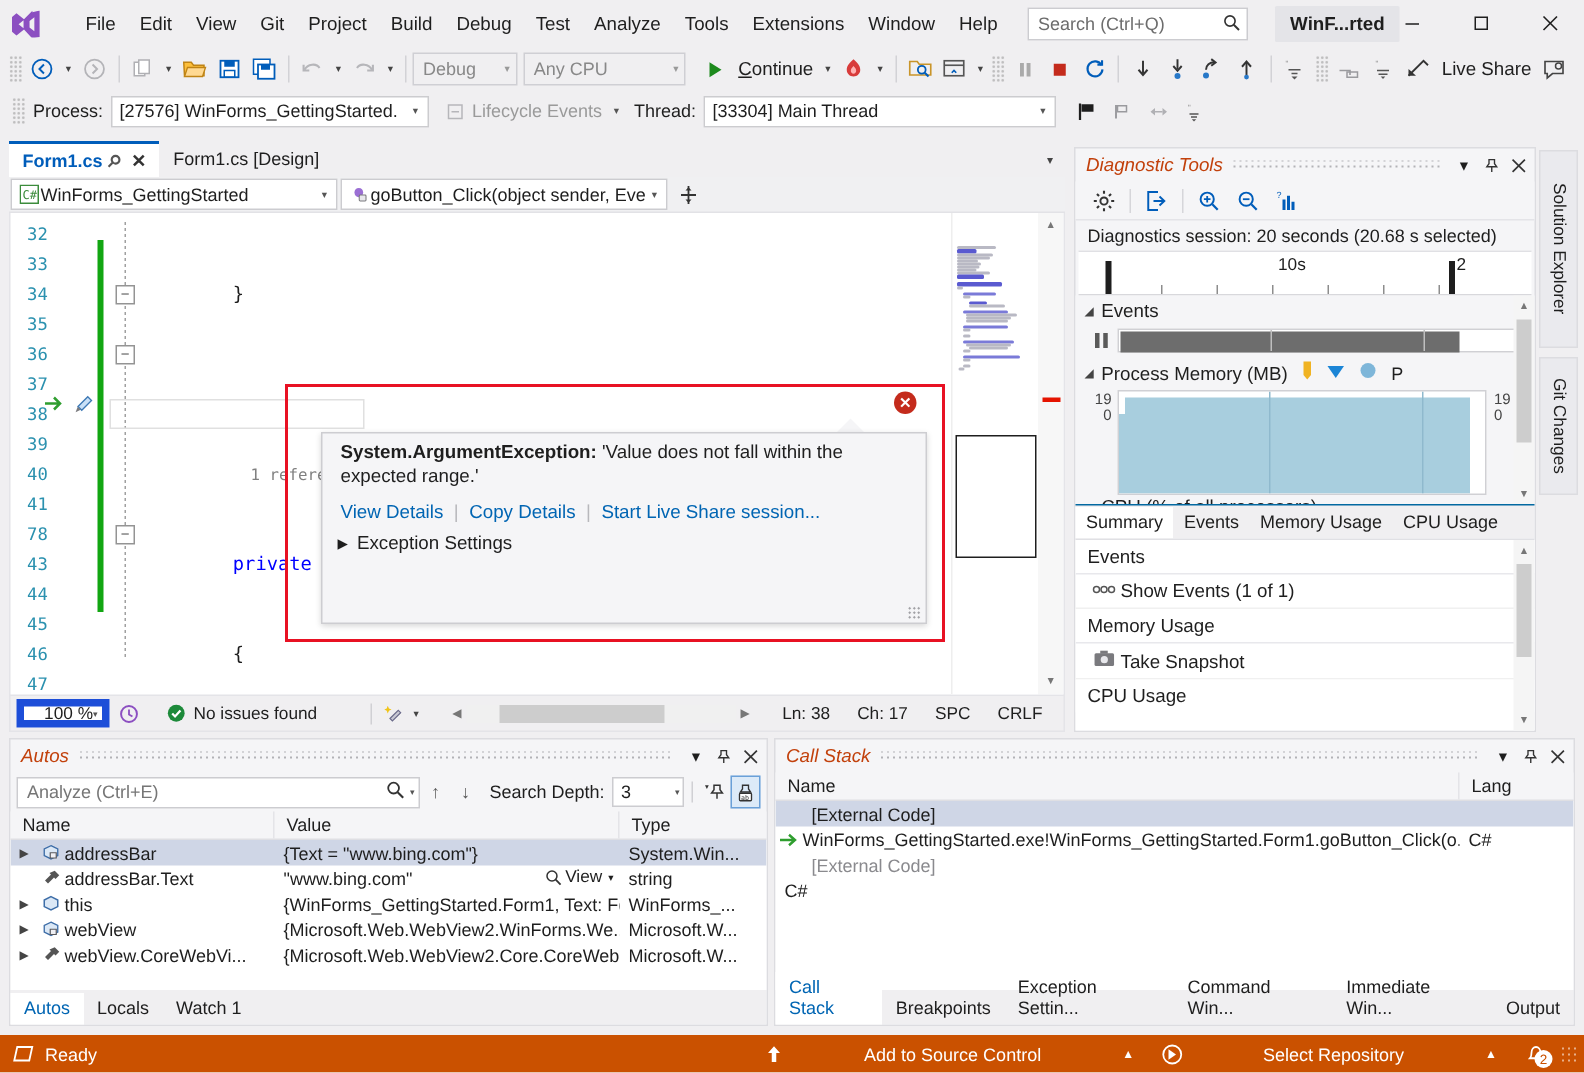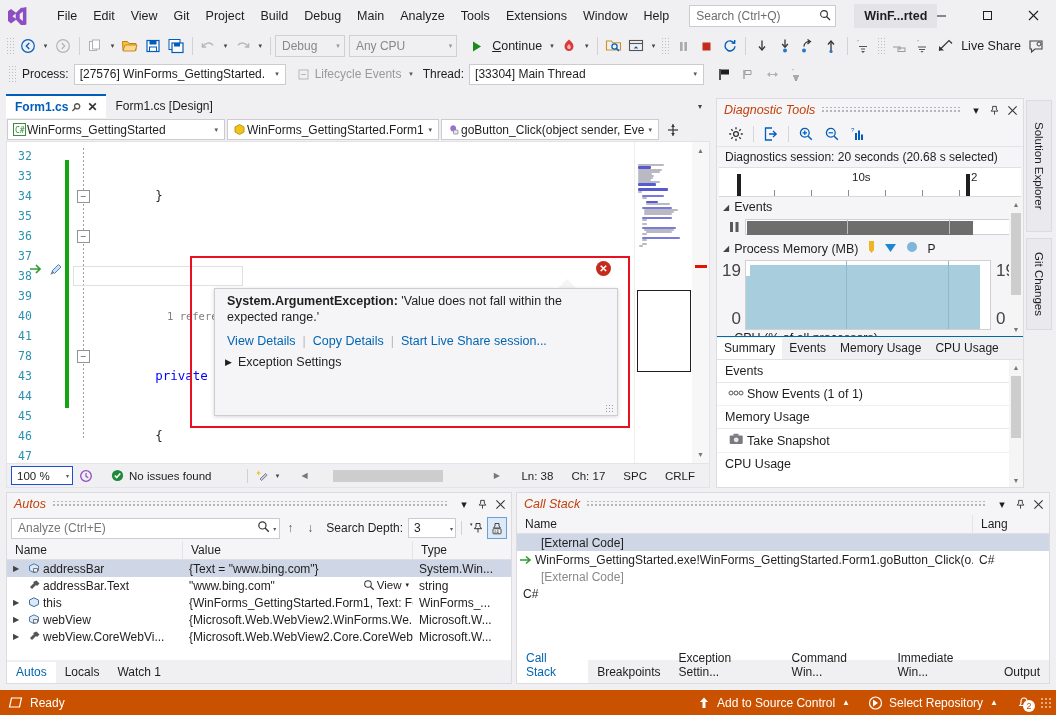--- a/index.html
+++ b/index.html
@@ -139,22 +139,22 @@
   .mm-box { position: absolute; left: 2px; width: 54px; border: 1.5px solid #1e1e1e; }
   .vscroll { position: absolute; right: 0; top: 0; width: 17px; height: 100%; background: #f7f7f7; }
   .vs-arrow { width: 17px; height: 17px; display: flex; align-items: center; justify-content: center;
     font-size: 7px; color: #777; }
   .err-tick { position: absolute; right: 2px; width: 12px; height: 3px; background: #e51400; }
 
   .editor-status {
     height: 24px; background: #f0eff1; display: flex; align-items: center;
     border: 1px solid #e4e4e8; border-top: none; font-size: 11.5px; color: #1e1e1e;
   }
-  .zoom-combo { width: 62px; height: 19px; margin-left: 4px; border: 1px solid #1d4ed8;
-    background: #fff; display: flex; align-items: center; padding: 0 3px 0 5px; font-size: 11.5px; }
+  .zoom-combo { width: 62px; height: 19px; margin-left: 4px; border: 5px solid #1d4ed8;
+    background: #fff; display: flex; align-items: center; padding: 0 3px 0 5px; font-size: 11.5px; text-align: right; }
   .zoom-combo .zc { flex: 1; } .zoom-combo .za { font-size: 6px; color: #555; }
   .es-sep { width: 1px; height: 14px; background: #d0d0d4; margin: 0 8px; }
   .hscroll-track { width: 180px; height: 12px; background: #f0f0f0; position: relative; }
   .hscroll-thumb { position: absolute; left: 22px; top: 0; width: 110px; height: 12px; background: #cdcdcd; }
 
   
   .diag {
     position: absolute; left: 716px; top: 98px; width: 308px; height: 390px;
     background: #f5f5f7; border: 1px solid #dcdce0; display: flex; flex-direction: column;
   }
@@ -176,22 +176,22 @@
   .ruler-major { position: absolute; bottom: 0; width: 4px; height: 22px; background: #1e1e1e; }
   .ruler-lbl { position: absolute; top: 3px; font-size: 11.5px; color: #1e1e1e; }
   .diag-scrollarea { flex: 1; overflow: hidden; position: relative; background: #f5f5f7; }
   .sect-hdr { display: flex; align-items: center; font-size: 12.5px; padding: 3px 0 3px 6px; color: #1e1e1e; }
   .sect-tri { font-size: 8px; color: #444; padding-right: 5px; }
   .events-row { display: flex; align-items: center; padding: 2px 8px 2px 6px; }
   .events-bar { flex: 1; height: 16px; background: #fff; border: 1px solid #d0d0d4; position: relative; }
   .events-fill { position: absolute; left: 1px; top: 1px; height: 14px; background: #6d6d6d; }
   .events-grid { position: absolute; top: 0; width: 1px; height: 100%; background: #bfbfbf; }
   .mem-chart-row { display: flex; align-items: stretch; padding: 0 8px 0 6px; height: 70px; }
-  .mem-axis { width: 22px; font-size: 17px; color: #444; display: flex; flex-direction: column;
-    justify-content: space-between; align-items: flex-end; padding: 1px 4px 1px 0; }
+  .mem-axis { width: 22px; font-size: 10px; color: #444; display: flex; flex-direction: column;
+    align-items: flex-end; padding: 1px 4px 1px 0; }
   .mem-plot { flex: 1; border: 1px solid #d0d0d4; background: #fff; position: relative; overflow: hidden; }
   .mem-fill { position: absolute; left: 0; bottom: 0; background: #a8cede; }
   .diag-tabs { height: 23px; display: flex; align-items: flex-end; background: #f0eff1;
     border-top: 1px solid #0369a1; }
   .diag-tab { font-size: 12px; padding: 3px 7px 4px 7px; color: #1e1e1e; }
   .diag-tab.active { background: #fff; font-weight: normal; }
   .summary-area { position: relative; height: 128px; background: #fff; border-top: 1px solid #e0e0e4; overflow: hidden; }
   .sum-head { font-size: 12.5px; padding: 4px 0 4px 8px; border-bottom: 1px solid #e8e8ec; background: #fff; }
   .sum-item { font-size: 12.5px; padding: 4px 0 4px 8px; display: flex; align-items: center;
     border-bottom: 1px solid #f0f0f0; color: #1e1e1e; }
@@ -232,21 +232,21 @@
   .ptab.active { background: #fff; color: #0065b3; }
 
   .callstack { position: absolute; left: 516px; top: 492px; width: 534px; height: 192px;
     background: #f5f5f7; border: 1px solid #dcdce0; display: flex; flex-direction: column; }
 
   
   .statusbar { position: absolute; left: 0; top: 690px; width: 1056px; height: 25px;
     background: #ca5100; color: #fff; display: flex; align-items: center; font-size: 12px; }
   .sb-left { display: flex; align-items: center; padding-left: 8px; flex: 1; }
   .sb-right { display: flex; align-items: center; padding-right: 4px; }
-  .sb-item { display: flex; align-items: center; padding: 0 9px; height: 17px; white-space: nowrap; }
+  .sb-item { display: flex; align-items: center; padding: 0 9px; height: 17px; white-space: nowrap; gap: 47px; }
 
   
   .exc-outline { position: absolute; left: 190px; top: 256px; width: 440px; height: 172px;
     border: 2px solid #e81123; pointer-events: none; }
   .exc-popup { position: absolute; left: 214px; top: 288px; width: 404px; height: 128px;
     background: #f5f5f7; border: 1px solid #cdcdd1; box-shadow: 0 1px 4px rgba(0,0,0,.16); }
   .exc-beak { position: absolute; left: 557px; top: 279px; width: 0; height: 0;
     border-left: 10px solid transparent; border-right: 10px solid transparent;
     border-bottom: 10px solid #f5f5f7; }
   .exc-head { height: 26px; display: flex; align-items: center; padding: 0 4px 0 10px;
@@ -274,21 +274,21 @@
         </svg>
     </div>
     <div class="menu">
       <div class="menu-item">File</div>
       <div class="menu-item">Edit</div>
       <div class="menu-item">View</div>
       <div class="menu-item">Git</div>
       <div class="menu-item">Project</div>
       <div class="menu-item">Build</div>
       <div class="menu-item">Debug</div>
-      <div class="menu-item">Main</div>
+      <div class="menu-item">Test</div>
       <div class="menu-item">Analyze</div>
       <div class="menu-item">Tools</div>
       <div class="menu-item">Extensions</div>
       <div class="menu-item">Window</div>
       <div class="menu-item">Help</div>
     </div>
     <div class="searchbox">
       <span class="stext">Search (Ctrl+Q)</span>
       <span>
         <svg width="12" height="12" viewBox="0 0 12 12">
@@ -566,29 +566,20 @@
 
     <div class="navbar">
       <div class="nav-combo" style="width:218px">
         <span style="width:16px;display:flex;align-items:center;justify-content:center">
           <svg width="13" height="13" viewBox="0 0 13 13">
               <rect x="0.5" y="0.5" width="12" height="12" fill="#fff" stroke="#3c8c3c" stroke-width="1"></rect>
               <text x="2" y="9.5" font-size="8" fill="#3c8c3c" font-family="monospace">C#</text>
             </svg>
         </span>
         <span class="nv">WinForms_GettingStarted</span>
-        <span class="na">▾</span>
-      </div>
-      <div class="nav-combo" style="width:212px">
-        <span style="width:16px;display:flex;align-items:center;justify-content:center">
-          <svg width="13" height="13" viewBox="0 0 13 13">
-              <path d="M6.5 1.5 11 4v5l-4.5 2.5L2 9V4z" fill="#f0c419" stroke="#b4900f" stroke-width="0.9"></path>
-            </svg>
-        </span>
-        <span class="nv">WinForms_GettingStarted.Form1</span>
         <span class="na">▾</span>
       </div>
       <div class="nav-combo" style="width:218px">
         <span style="width:16px;display:flex;align-items:center;justify-content:center">
           <svg width="13" height="13" viewBox="0 0 13 13">
               <path d="M6.2 2.3c1.8 0 2.9 1.3 2.9 3.1S8 8.5 6.2 8.5 3.3 7.2 3.3 5.4 4.4 2.3 6.2 2.3z" fill="#9b6fd4"></path>
               <rect x="6.5" y="7" width="4.5" height="4" rx="0.6" fill="#e8e8ec" stroke="#7a7a7e" stroke-width="0.7"></rect>
             </svg>
         </span>
         <span class="nv">goButton_Click(object sender, Eve</span>

